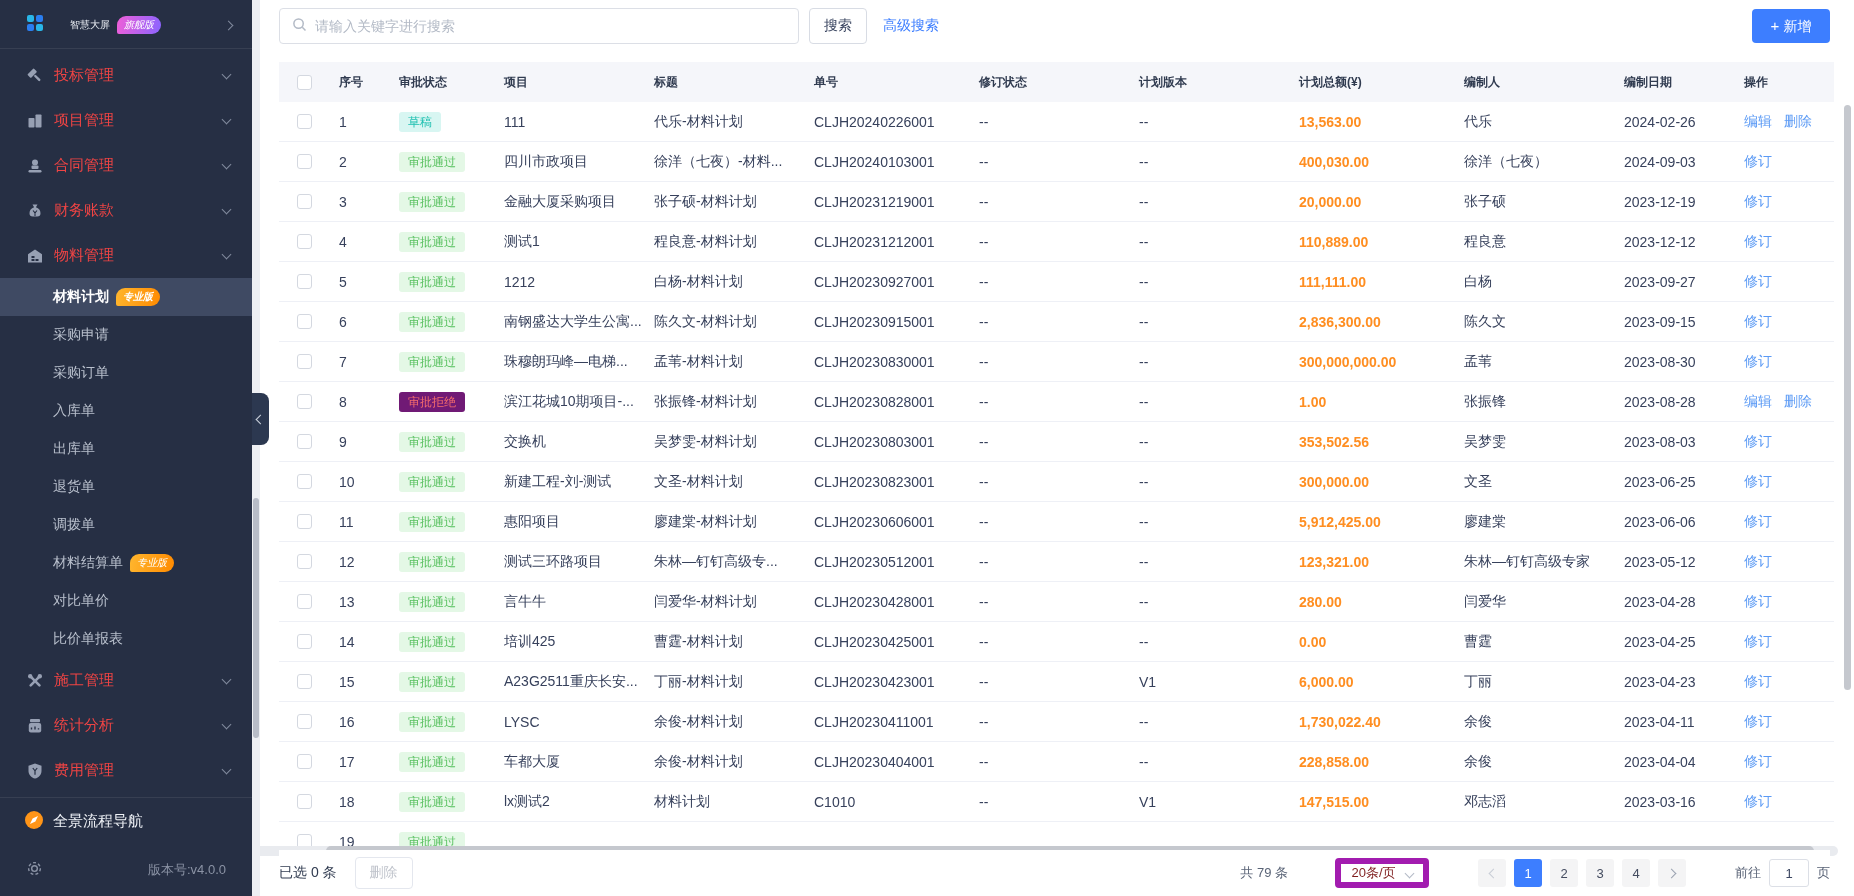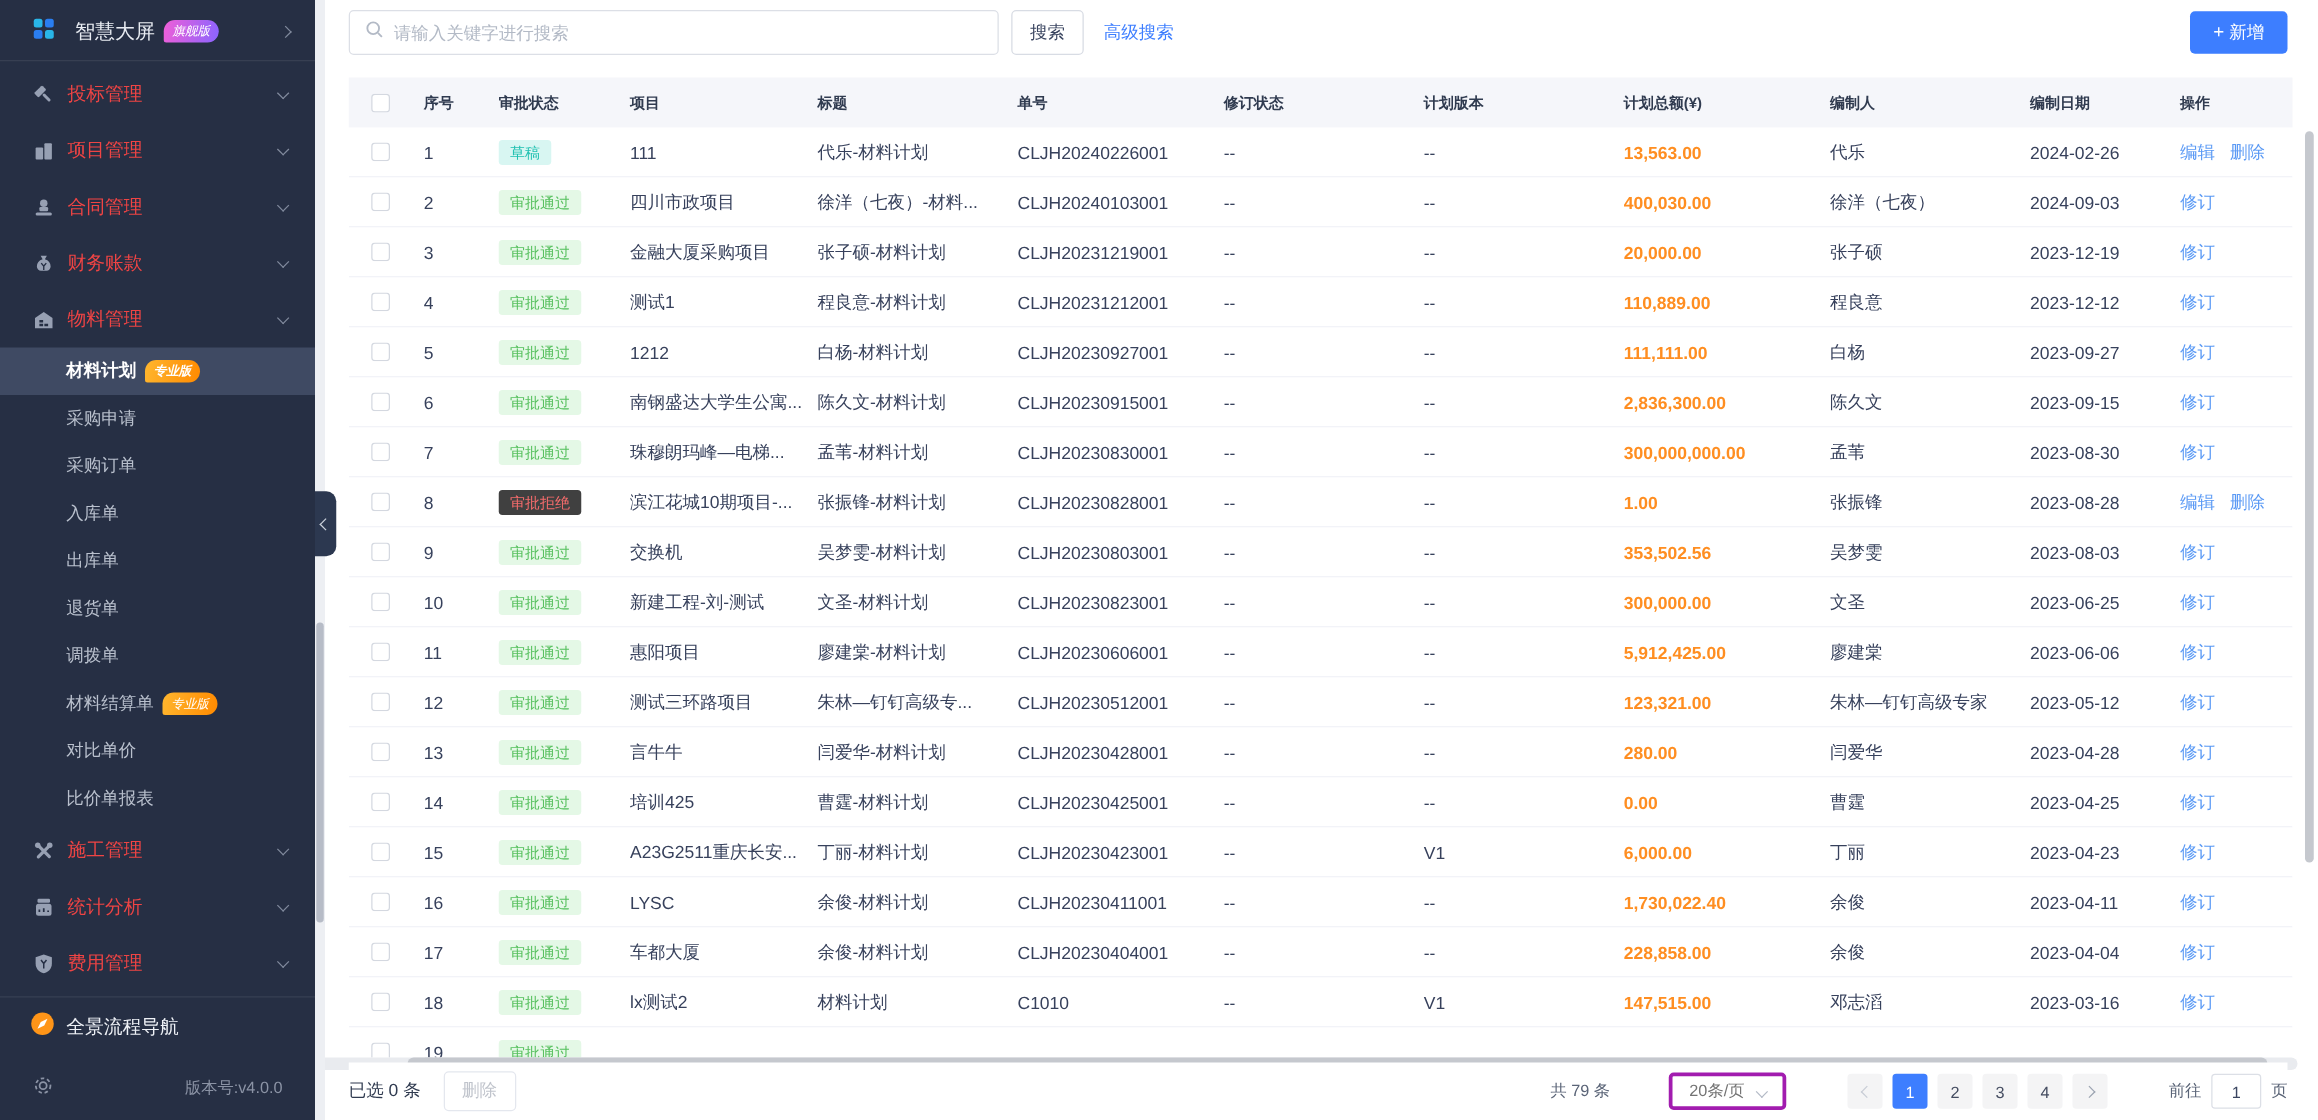--- a/index.html
+++ b/index.html
@@ -8,21 +8,21 @@
   .app { position:relative; width:1854px; height:896px; display:flex; }
 
   
   .sidebar { position:relative; width:252px; height:896px; background:#262f44; flex:none;
              display:flex; flex-direction:column; color:#c3c9d4; z-index:2; }
   .side-scrollstrip { position:absolute; left:252px; top:0; width:8px; height:896px; background:#edeff3; z-index:1;}
   .side-scrollstrip .sthumb { position:absolute; left:1px; top:498px; width:6px; height:240px; border-radius:3px; background:#b7bcc7; }
   .collapse-tab { position:absolute; left:252px; top:393px; width:17px; height:52px; background:#2c3850;
                   border-radius:0 8px 8px 0; display:flex; align-items:center; justify-content:center; z-index:3; cursor:pointer;}
   .logo-row { height:46px; display:flex; align-items:center; padding:0 20px 0 26px; flex:none; margin-top:2px;}
-  .logo-row .label { color:#e8ecf2; font-size:16px; margin-left:16px; }
+  .logo-row .label { color:#e8ecf2; font-size:10px; margin-left:26px; }
   .side-divider { height:1px; background:rgba(255,255,255,0.08); margin:0; flex:none; }
   .menu-scroll { flex:1; overflow:hidden; padding-top:4px; }
   .menu-item { height:45px; display:flex; align-items:center; padding:0 22px 0 26px; font-size:15px; cursor:pointer; }
   .menu-item .label { margin-left:10px; color:#ef4444; }
   .menu-item .icon { width:18px; height:18px; flex:none; display:flex; align-items:center; justify-content:center;}
   .sub-item { height:38px; display:flex; align-items:center; padding-left:53px; font-size:14px; color:#b9c0cd; cursor:pointer; }
   .sub-item.active { background:#3f4a63; color:#ffffff; font-weight:bold; }
   .chev { width:7px; height:7px; border-right:1.6px solid #828b9e; border-bottom:1.6px solid #828b9e;
           transform:rotate(45deg); margin-left:auto; margin-top:-3px;}
   .chev.right { transform:rotate(-45deg); margin-top:0;}
@@ -55,37 +55,37 @@
               align-items:center; height:40px; }
   .thead { background:#f5f6fa; font-weight:bold; color:#303b50; font-size:12px; }
   .rows-viewport { height:744px; overflow:hidden; }
   .trow { border-bottom:1px solid #eef0f6; color:#37415c; font-size:14px; background:#fff;}
   .cell { padding-left:10px; overflow:hidden; white-space:nowrap; }
   .cbcell { display:flex; justify-content:center; padding-left:0;}
   .checkbox { width:15px; height:15px; border:1px solid #d4d8e0; border-radius:3px; background:#fff; cursor:pointer;}
   .status { display:inline-block; font-size:12px; padding:4px 9px; border-radius:3px; line-height:1;}
   .st-draft    { color:#1fc0b1; background:#d8f6f2; }
   .st-approved { color:#57c05e; background:#e4f8e6; }
-  .st-rejected { color:#f56c6c; background:#404040; }
+  .st-rejected { color:#f56c6c; background:#701a75; }
   .amount { color:#ff8e21; font-weight:bold; }
   a.op { color:#5b9af5; text-decoration:none; margin-right:12px; cursor:pointer; }
 
   .hscroll { position:absolute; left:2px; top:846px; width:1584px; height:10px; background:#e9ebef; border-radius:5px; }
   .hscroll .hthumb { position:absolute; left:72px; top:0; width:1488px; height:10px; background:#c5c8ce; border-radius:5px; cursor:pointer;}
   .vthumb { position:absolute; right:3px; top:105px; width:7px; height:585px; background:#c5c8ce; border-radius:4px; cursor:pointer;}
 
   
   .footer { position:absolute; left:27px; right:24px; bottom:0; height:46px; display:flex; align-items:center; background:#fff;}
   .sel-text { color:#303b50; font-size:14px; }
   .del-btn { margin-left:18px; width:58px; height:32px; border:1px solid #e4e7ee; border-radius:4px; background:#fff;
              color:#c0c4cc; font-size:14px; cursor:not-allowed; font-family:inherit;}
   .fright { margin-left:auto; display:flex; align-items:center;gap:33px; }
   .total { color:#5a6477; font-size:13px; }
-  .psize { margin-left:14px; width:94px; height:30px; border:3px solid #a21caf; border-radius:4px; display:flex;
-           align-items:center; justify-content:center; color:#737373; font-size:13px; cursor:pointer;}
+  .psize { margin-left:14px; width:94px; height:30px; border:6px solid #a21caf; border-radius:4px; display:flex;
+           align-items:center; justify-content:center; color:#7f1d1d; font-size:13px; cursor:pointer;}
   .psize .chev { margin:0 0 0 10px; border-color:#b3bac6;}
   .pager { display:flex; align-items:center; margin-left:8px;}
   .pg { min-width:28px; height:28px; border-radius:3px; background:#f4f4f5; color:#444c60; display:flex;
         align-items:center; justify-content:center; font-size:13px; margin-left:8px; cursor:pointer; }
   .pg.active { background:#3d7eff; color:#fff; }
   .pg .chev { margin:0; border-color:#9aa2b0;}
   .pg.disabled .chev { border-color:#c8cdd6; }
   .goto { display:flex; align-items:center; margin-left:16px; color:#5a6477; font-size:13px; }
   .goto input { width:40px; height:28px; border:1px solid #dcdfe6; border-radius:3px; margin:0 8px; text-align:center;
                 font-size:13px; color:#3a4560; outline:none; font-family:inherit;}

